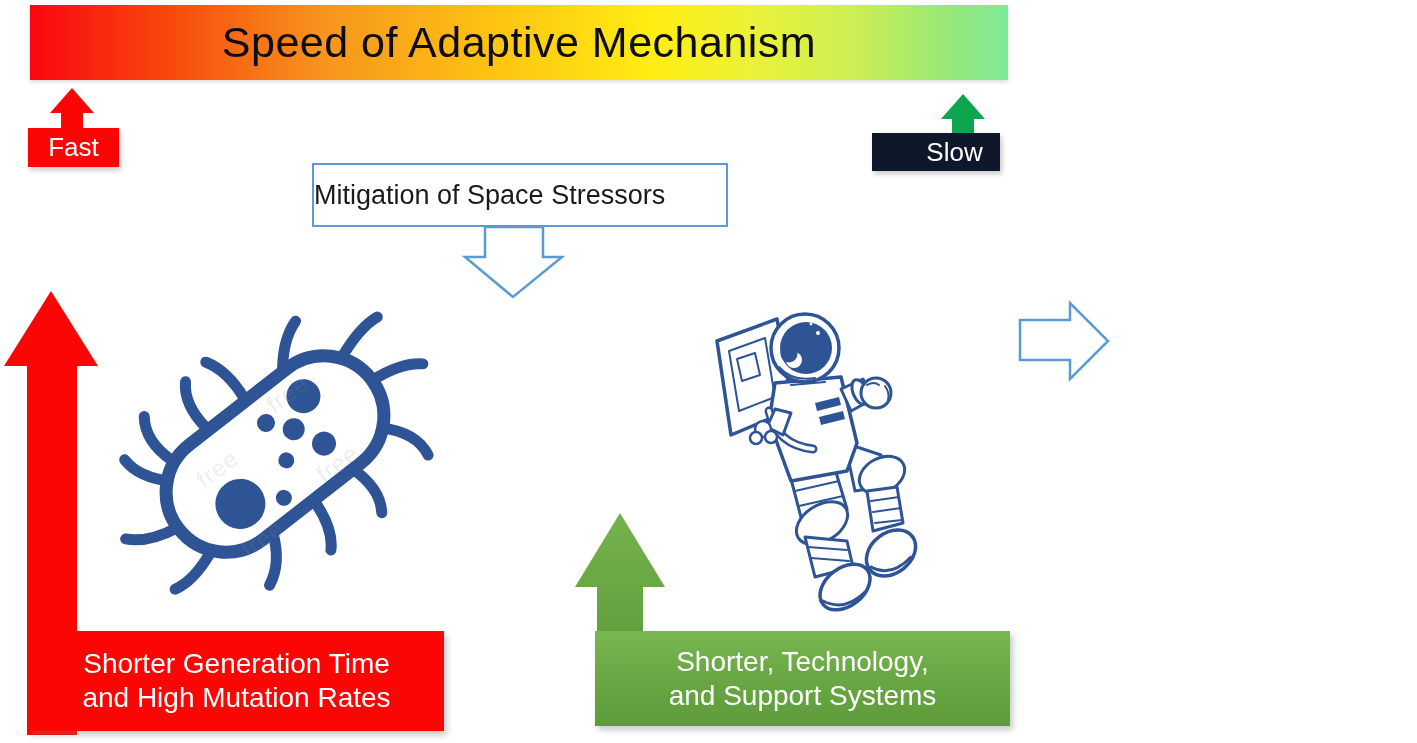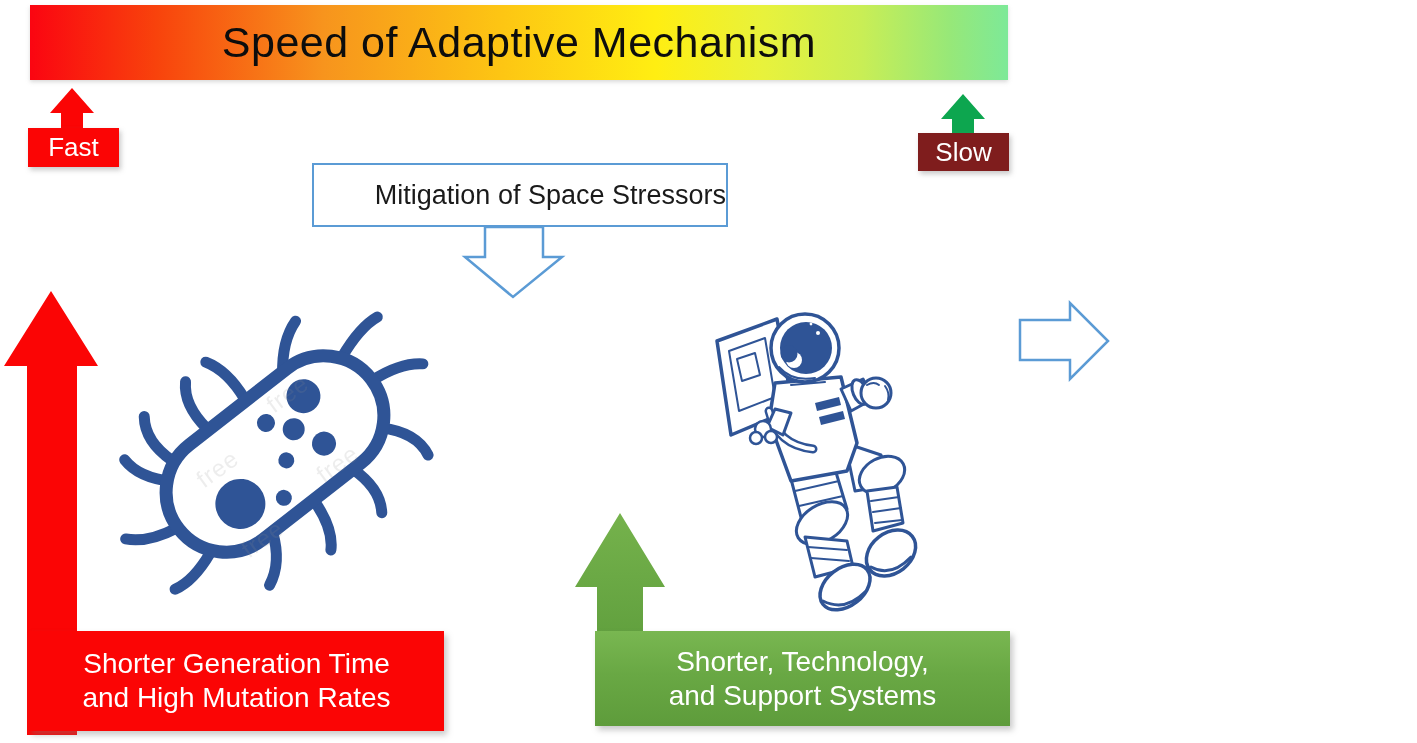--- a/index.html
+++ b/index.html
@@ -18,26 +18,26 @@
     box-shadow:0 2px 4px rgba(150,150,150,.35);
   }
   .speed-bar .title{font-size:43px;color:#0d0d0d;letter-spacing:.5px;}
   
   .tag{
     color:#fff;font-size:26px;display:flex;align-items:center;justify-content:center;
     box-shadow:2px 3px 5px rgba(120,120,120,.4);
     text-align:center;
   }
   .tag-fast{left:28px;top:128px;width:91px;height:39px;background:#fb0505;}
-  .tag-slow{left:918px;top:133px;width:91px;height:38px;background:#7f1d1d;}
+  .tag-slow{left:872px;top:133px;width:91px;height:38px;background:#0f172a;padding-left:37px;}
   
   .mitigation{
     left:312px;top:163px;width:416px;height:64px;background:#fff;
     border:2px solid #5b9bd5;box-sizing:border-box;
-    display:flex;align-items:center;justify-content:flex-end;
+    display:flex;align-items:center;justify-content:flex-start;
     font-size:27px;color:#1a1a1a;
   }
   
   .caption{
     color:#fff;font-size:28px;line-height:34px;text-align:center;
     display:flex;flex-direction:column;align-items:center;justify-content:center;
     box-shadow:3px 4px 6px rgba(120,120,120,.4);
   }
   .caption-red{left:29px;top:631px;width:415px;height:100px;background:#fb0505;}
   .caption-green{

